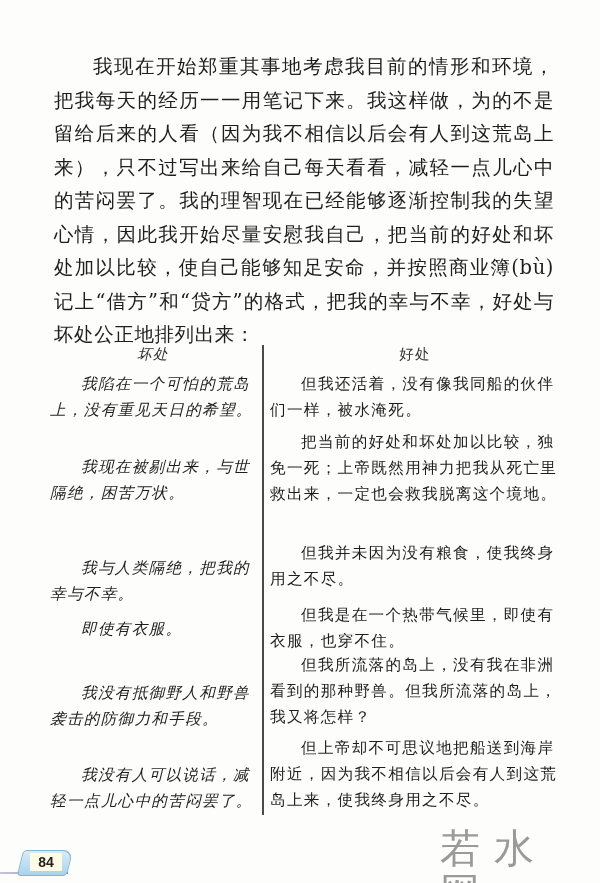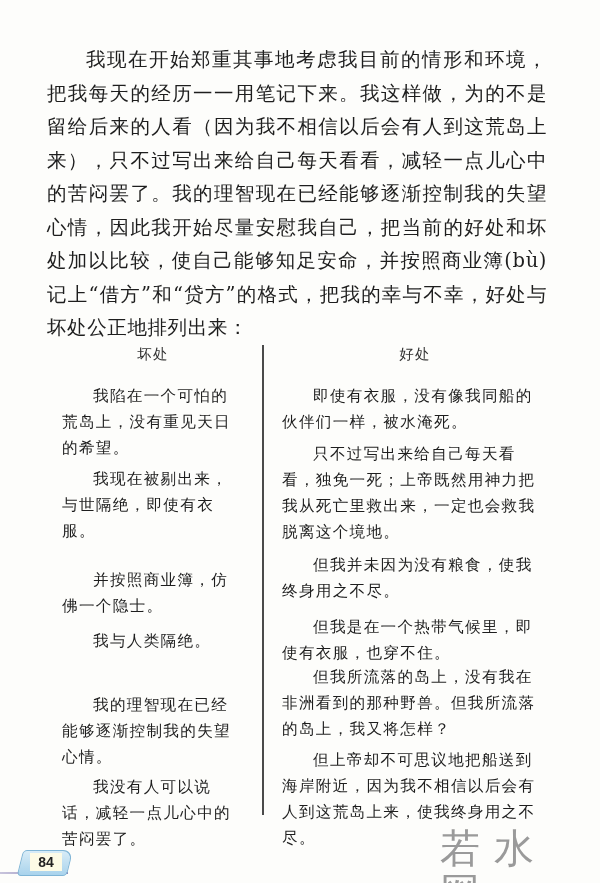--- a/index.html
+++ b/index.html
@@ -18,21 +18,21 @@
     .intro {
       position: absolute;
       left: 42px;
       top: 38px;
       width: 500px;
       font-size: 19.5px;
       line-height: 33.5px;
       letter-spacing: 0.6px;
       text-indent: 39px;
       text-align: justify;
-      margin: 5px;
+      margin: 12px;
     }
     .ledger {
       position: absolute;
       left: 0;
       top: 343px;
       width: 600px;
       height: 480px;
     }
     .divider {
       position: absolute;
@@ -42,35 +42,35 @@
       height: 470px;
       background: #4a4a4a;
     }
     .col {
       position: absolute;
       top: 0;
       font-size: 15.6px;
       line-height: 26px;
       letter-spacing: 1.3px;
     }
-    .col.left { left: 50px; width: 206px; }
+    .col.left { left: 50px; width: 206px; font-style: italic; }
     .col.right { left: 270px; width: 290px; }
     .col-head {
       text-align: center;
       font-size: 14.5px;
       color: #333;
       height: 24px;
       line-height: 22px;
     }
     .entry {
       position: absolute;
       left: 0;
       right: 0;
       text-indent: 31px;
-      margin: 12px;
+      margin: 0;
     }
     .page-badge {
       position: absolute;
       left: 0;
       top: 850px;
       width: 80px;
       height: 30px;
     }
     .page-line {
       position: absolute;
@@ -125,31 +125,31 @@
 <body>
 
 <p class="intro">我现在开始郑重其事地考虑我目前的情形和环境，把我每天的经历一一用笔记下来。我这样做，为的不是留给后来的人看（因为我不相信以后会有人到这荒岛上来），只不过写出来给自己每天看看，减轻一点儿心中的苦闷罢了。我的理智现在已经能够逐渐控制我的失望心情，因此我开始尽量安慰我自己，把当前的好处和坏处加以比较，使自己能够知足安命，并按照商业簿(bù)记上“借方”和“贷方”的格式，把我的幸与不幸，好处与坏处公正地排列出来：</p>
 
 <div class="ledger">
   <div class="divider"></div>
 
   <div class="col left">
     <div class="col-head">坏处</div>
     <p class="entry" style="top:28px">我陷在一个可怕的荒岛上，没有重见天日的希望。</p>
-    <p class="entry" style="top:111px">我现在被剔出来，与世隔绝，即使有衣服。</p>
-    <p class="entry" style="top:212px">并按照商业簿，仿佛一个隐士。</p>
-    <p class="entry" style="top:273px">我与人类隔绝。</p>
-    <p class="entry" style="top:337px">我的理智现在已经能够逐渐控制我的失望心情。</p>
+    <p class="entry" style="top:111px">我现在被剔出来，与世隔绝，困苦万状。</p>
+    <p class="entry" style="top:212px">我与人类隔绝，把我的幸与不幸。</p>
+    <p class="entry" style="top:273px">即使有衣服。</p>
+    <p class="entry" style="top:337px">我没有抵御野人和野兽袭击的防御力和手段。</p>
     <p class="entry" style="top:419px">我没有人可以说话，减轻一点儿心中的苦闷罢了。</p>
   </div>
 
   <div class="col right">
     <div class="col-head">好处</div>
-    <p class="entry" style="top:28px">即使有衣服，没有像我同船的伙伴们一样，被水淹死。</p>
-    <p class="entry" style="top:86px">只不过写出来给自己每天看看，独免一死；上帝既然用神力把我从死亡里救出来，一定也会救我脱离这个境地。</p>
+    <p class="entry" style="top:28px">但我还活着，没有像我同船的伙伴们一样，被水淹死。</p>
+    <p class="entry" style="top:86px">把当前的好处和坏处加以比较，独免一死；上帝既然用神力把我从死亡里救出来，一定也会救我脱离这个境地。</p>
     <p class="entry" style="top:197px">但我并未因为没有粮食，使我终身用之不尽。</p>
     <p class="entry" style="top:259px">但我是在一个热带气候里，即使有衣服，也穿不住。</p>
     <p class="entry" style="top:309px">但我所流落的岛上，没有我在非洲看到的那种野兽。但我所流落的岛上，我又将怎样？</p>
     <p class="entry" style="top:392px">但上帝却不可思议地把船送到海岸附近，因为我不相信以后会有人到这荒岛上来，使我终身用之不尽。</p>
   </div>
 </div>
 
 <div class="page-badge">
   <div class="page-line"></div>
   <div class="book"></div>

